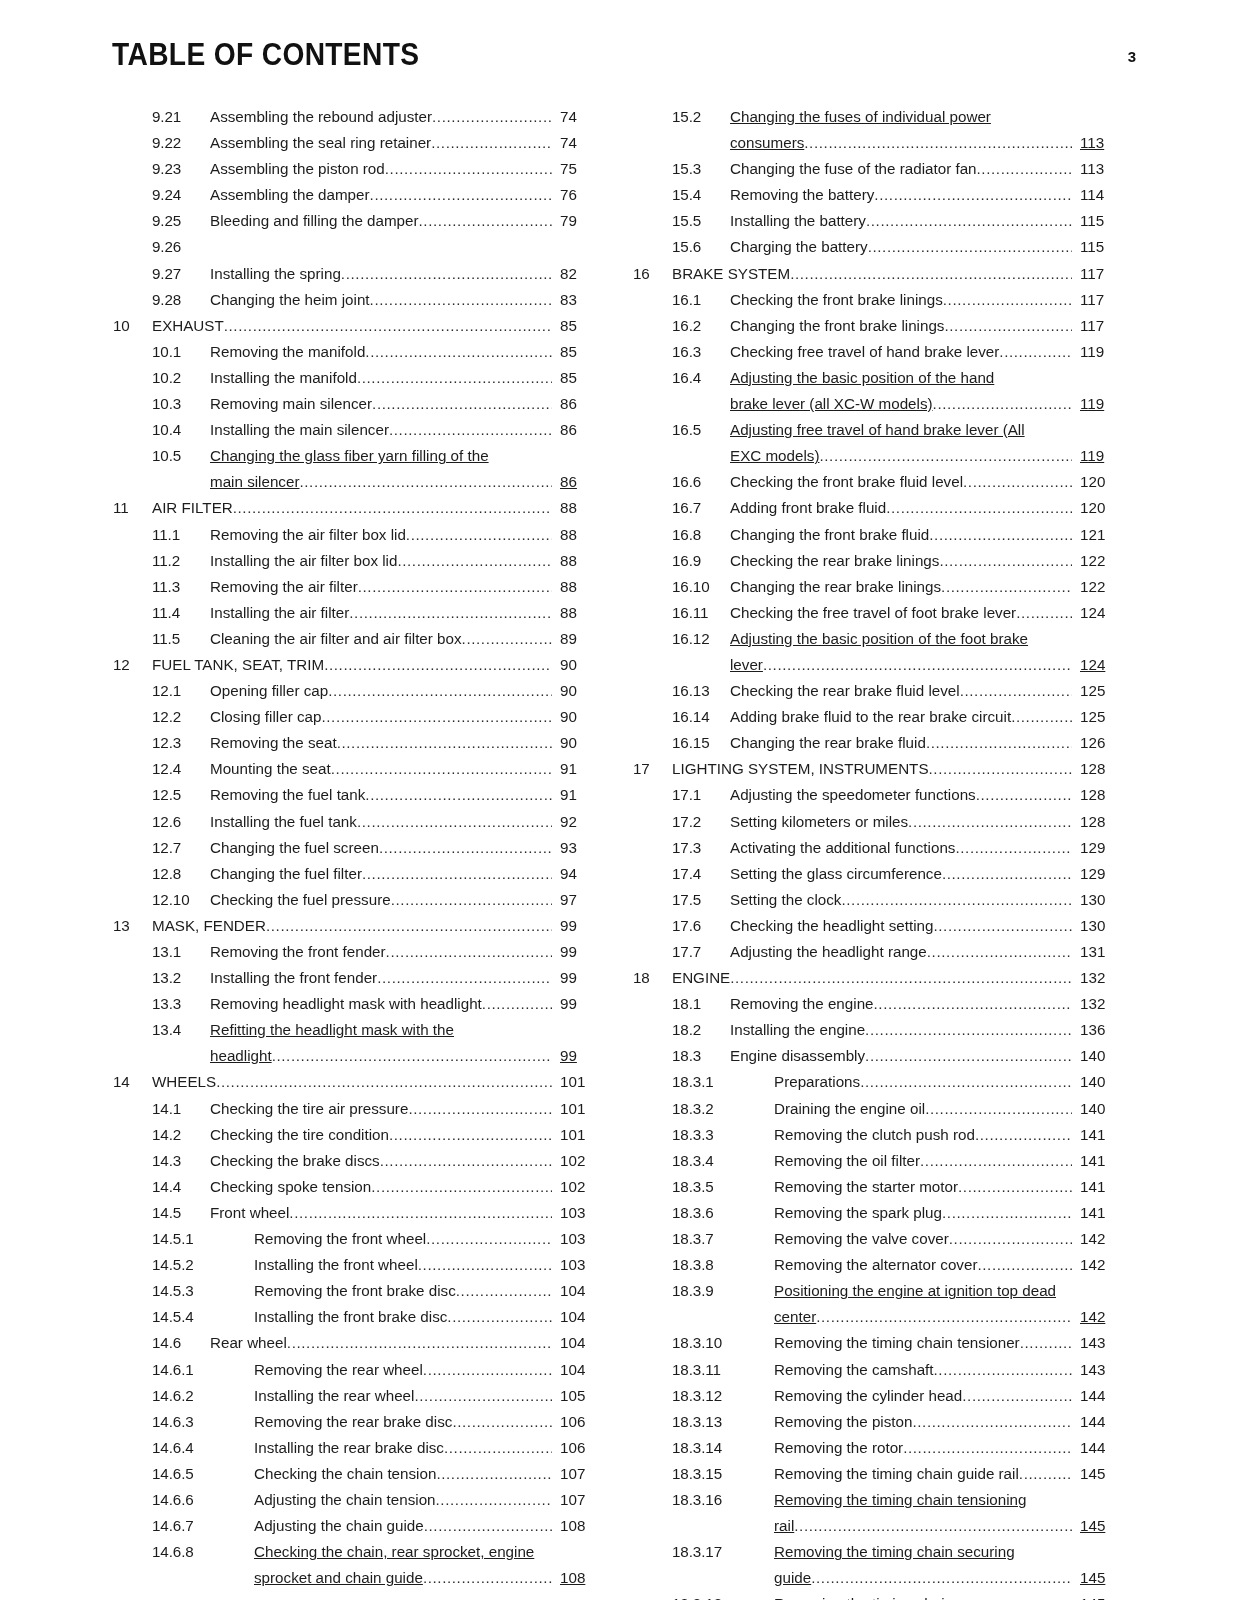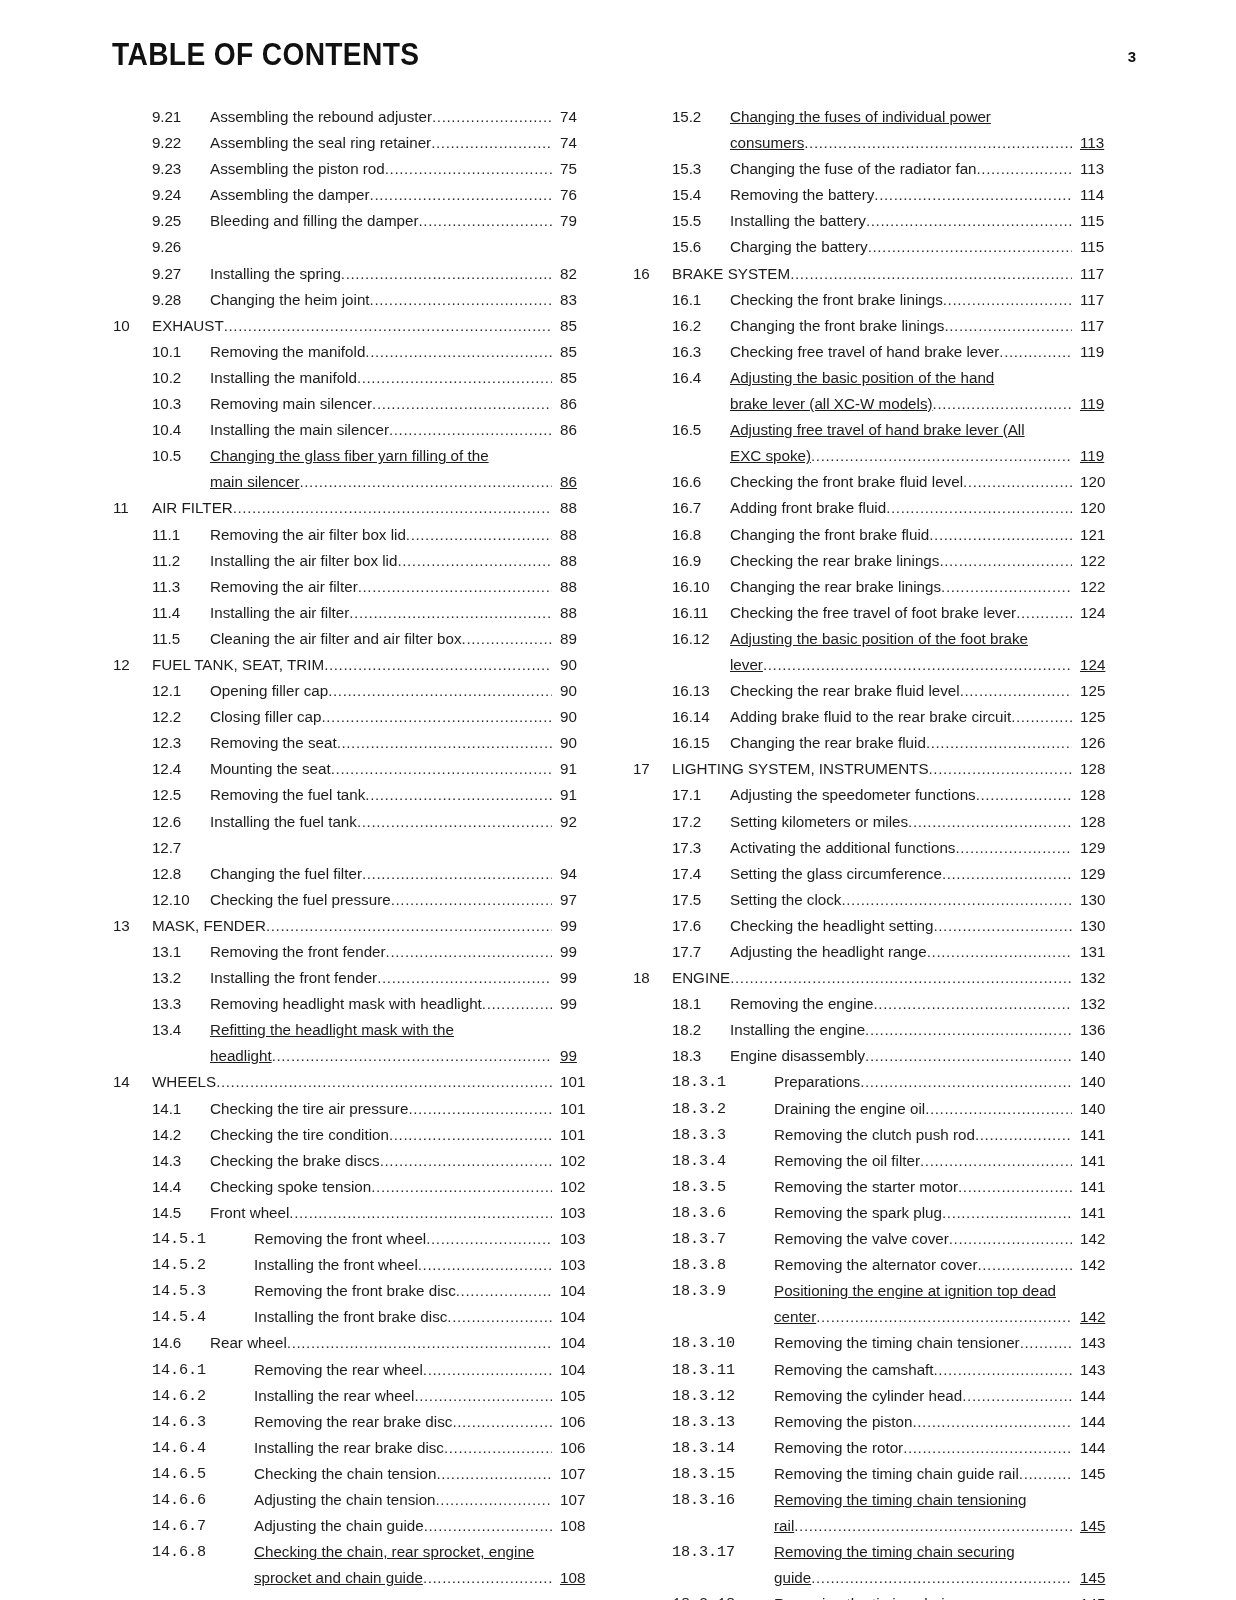--- a/index.html
+++ b/index.html
@@ -127,21 +127,20 @@
   
   .lvl2 > .toc-num {
     width: 58px;
     margin-left: 44px;
   }
 
   
   .lvl3 > .toc-num {
     width: 102px;
     margin-left: 44px;
-    font-family: Liberation Mono, monospace;
   }
 
   
   .toc-row.wrap .toc-body {
     flex-wrap: wrap;
   }
   .toc-row.wrap .toc-label {
     flex: 0 1 100%;
     text-decoration: underline;
   }
@@ -374,20 +373,25 @@
         <div class="toc-row lvl2">
           <div class="toc-num">12.6</div>
           <div class="toc-body">
             <div class="toc-label">Installing the fuel tank</div>
             <div class="toc-leader"></div>
             <div class="toc-page">92</div>
           </div>
         </div>
         <div class="toc-row lvl2">
           <div class="toc-num">12.7</div>
+          <div class="toc-body">
+            <div class="toc-label">Changing the fuel screen</div>
+            <div class="toc-leader"></div>
+            <div class="toc-page">93</div>
+          </div>
         </div>
         <div class="toc-row lvl2">
           <div class="toc-num">12.8</div>
           <div class="toc-body">
             <div class="toc-label">Changing the fuel filter</div>
             <div class="toc-leader"></div>
             <div class="toc-page">94</div>
           </div>
         </div>
         <div class="toc-row lvl2">
@@ -691,21 +695,21 @@
               </div>
             </div>
           </div>
         </div>
         <div class="toc-row lvl2 wrap">
           <div class="toc-num">16.5</div>
           <div class="toc-body">
             <div class="toc-label">
               <div>Adjusting free travel of hand brake lever (All</div>
               <div class="lastline">
-                <span>EXC spoke)</span>
+                <span>EXC models)</span>
                 <div class="toc-leader"></div>
                 <div class="toc-page">119</div>
               </div>
             </div>
           </div>
         </div>
         <div class="toc-row lvl2">
           <div class="toc-num">16.6</div>
           <div class="toc-body">
             <div class="toc-label">Checking the front brake fluid level</div>

